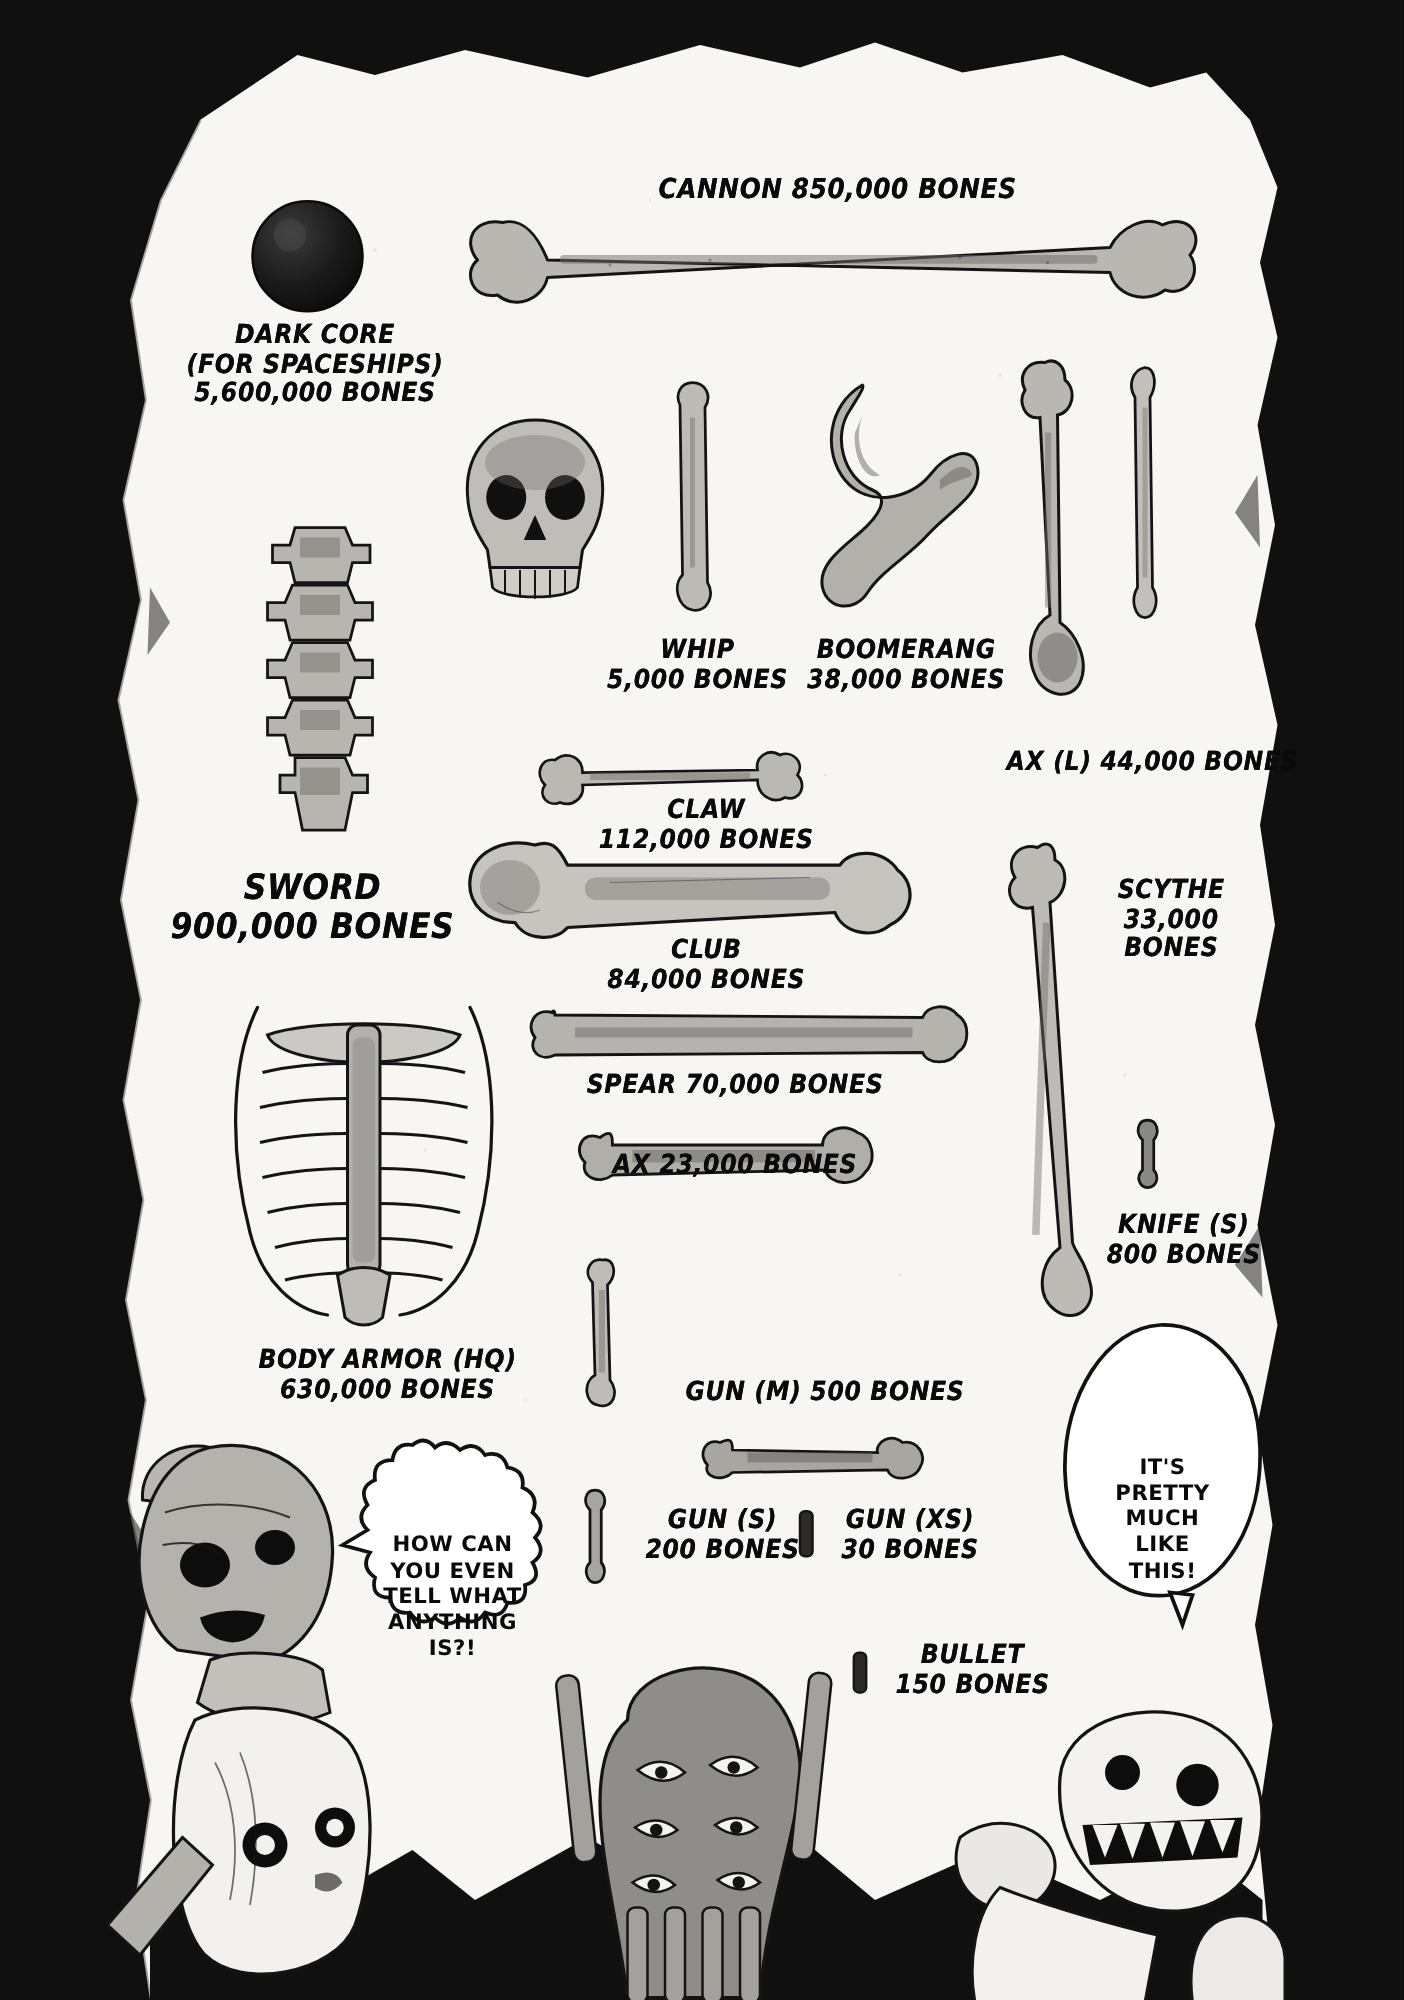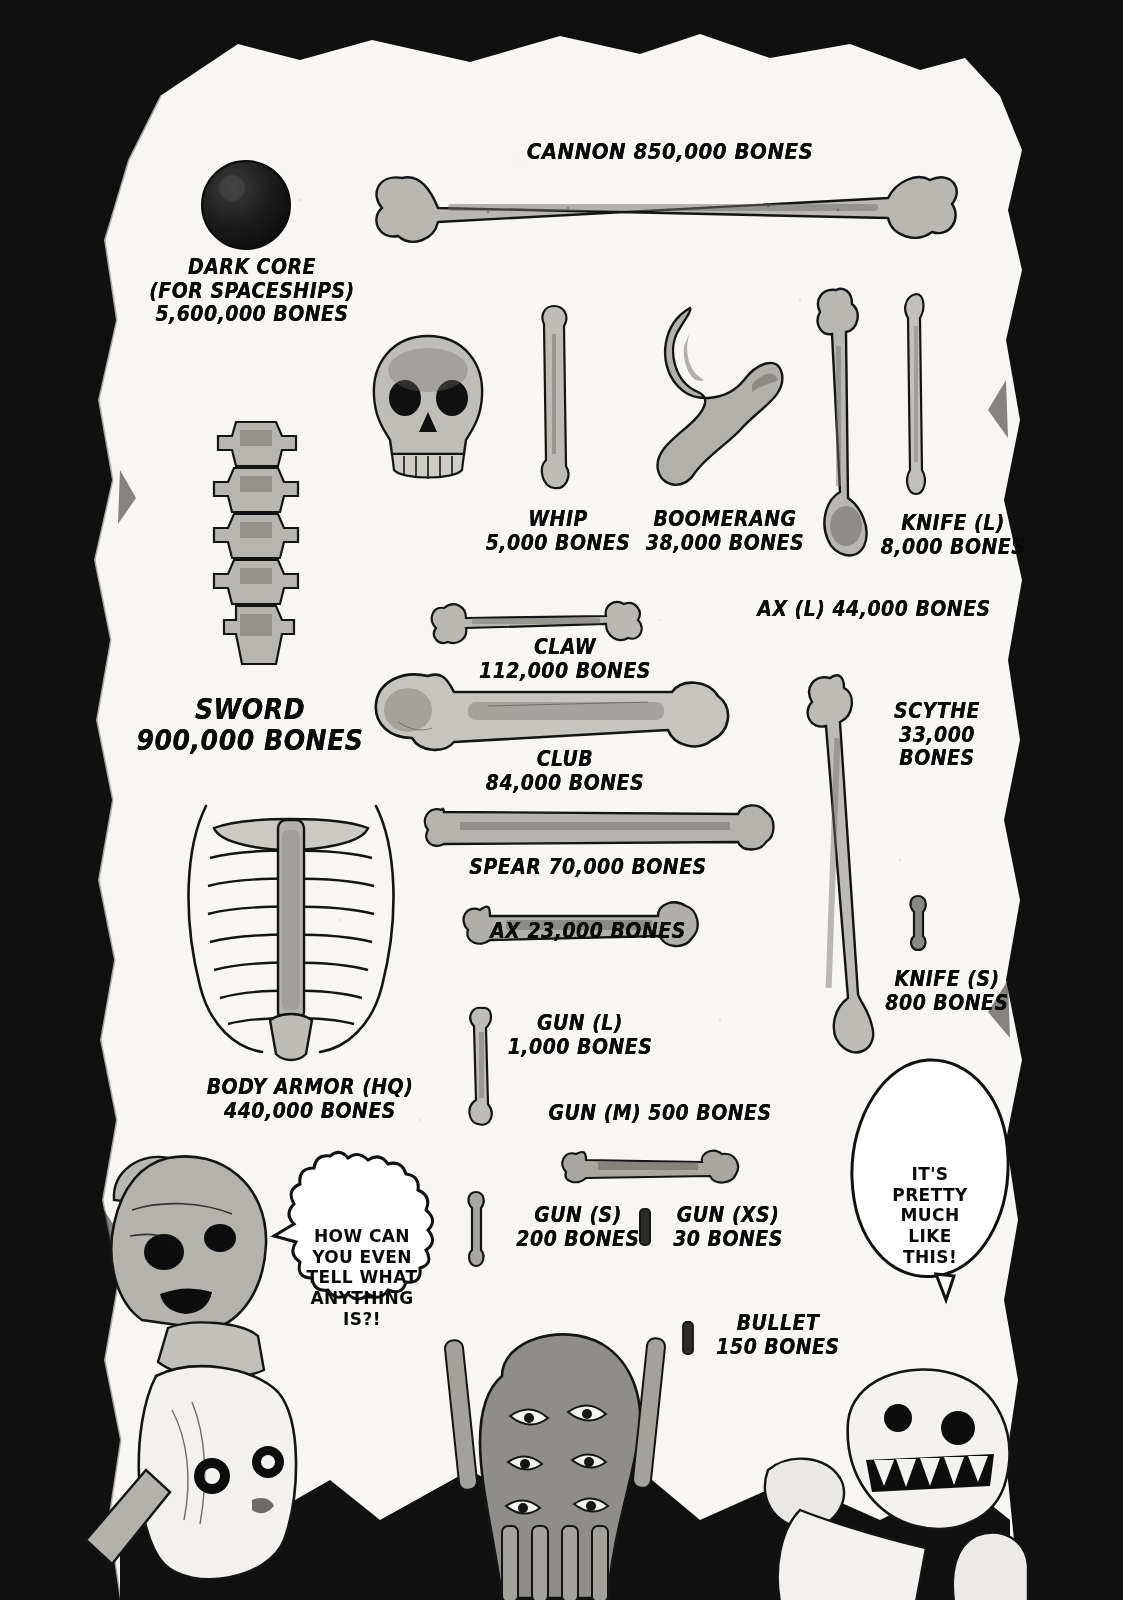--- a/index.html
+++ b/index.html
@@ -382,47 +382,43 @@
 
   <div class="lbl" style="left:460px;top:140px;width:420px;font-size:22px;">CANNON 850,000 BONES</div>
 
 
   <div class="lbl" style="left:478px;top:508px;width:160px;font-size:21px;">WHIP
 5,000 BONES</div>
 
   <div class="lbl" style="left:630px;top:508px;width:190px;font-size:21px;">BOOMERANG
 38,000 BONES</div>
 
-  <div class="lbl" style="left:868px;top:512px;width:170px;font-size:21px;">KNIFE (L)
-8,000 BONES</div>
-
-  <div class="lbl" style="left:744px;top:598px;width:260px;font-size:21px;">AX (L) 44,000 BONES</div>
+
+  <div class="lbl" style="left:792px;top:598px;width:260px;font-size:21px;">AX (L) 44,000 BONES</div>
 
   <div class="lbl" style="left:130px;top:694px;width:240px;font-size:28px;">SWORD
 900,000 BONES</div>
 
   <div class="lbl" style="left:450px;top:636px;width:230px;font-size:21px;">CLAW
 112,000 BONES</div>
 
   <div class="lbl" style="left:450px;top:748px;width:230px;font-size:21px;">CLUB
 84,000 BONES</div>
 
   <div class="lbl" style="left:862px;top:700px;width:150px;font-size:21px;text-align:center;">SCYTHE
 33,000
 BONES</div>
 
   <div class="lbl" style="left:438px;top:856px;width:300px;font-size:21px;">SPEAR 70,000 BONES</div>
 
   <div class="lbl" style="left:438px;top:920px;width:300px;font-size:21px;">AX 23,000 BONES</div>
 
   <div class="lbl" style="left:160px;top:1076px;width:300px;font-size:21px;">BODY ARMOR (HQ)
-440,000 BONES</div>
-
-  <div class="lbl" style="left:480px;top:1012px;width:200px;font-size:21px;">GUN (L)
-1,000 BONES</div>
+630,000 BONES</div>
+
 
   <div class="lbl" style="left:852px;top:968px;width:190px;font-size:21px;">KNIFE (S)
 800 BONES</div>
 
   <div class="lbl" style="left:510px;top:1102px;width:300px;font-size:21px;">GUN (M) 500 BONES</div>
 
   <div class="lbl" style="left:488px;top:1204px;width:180px;font-size:21px;">GUN (S)
 200 BONES</div>
 
   <div class="lbl" style="left:638px;top:1204px;width:180px;font-size:21px;">GUN (XS)

